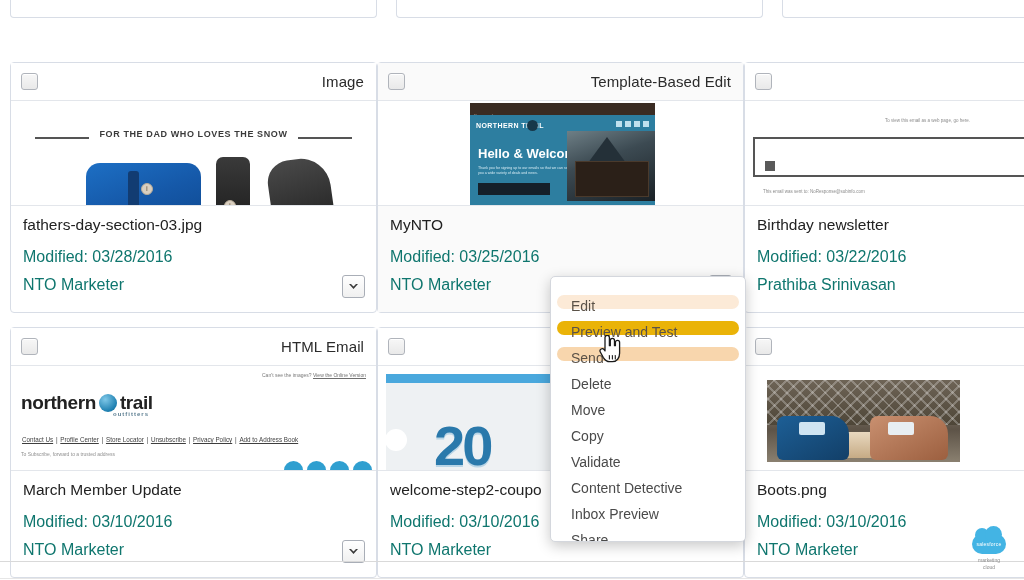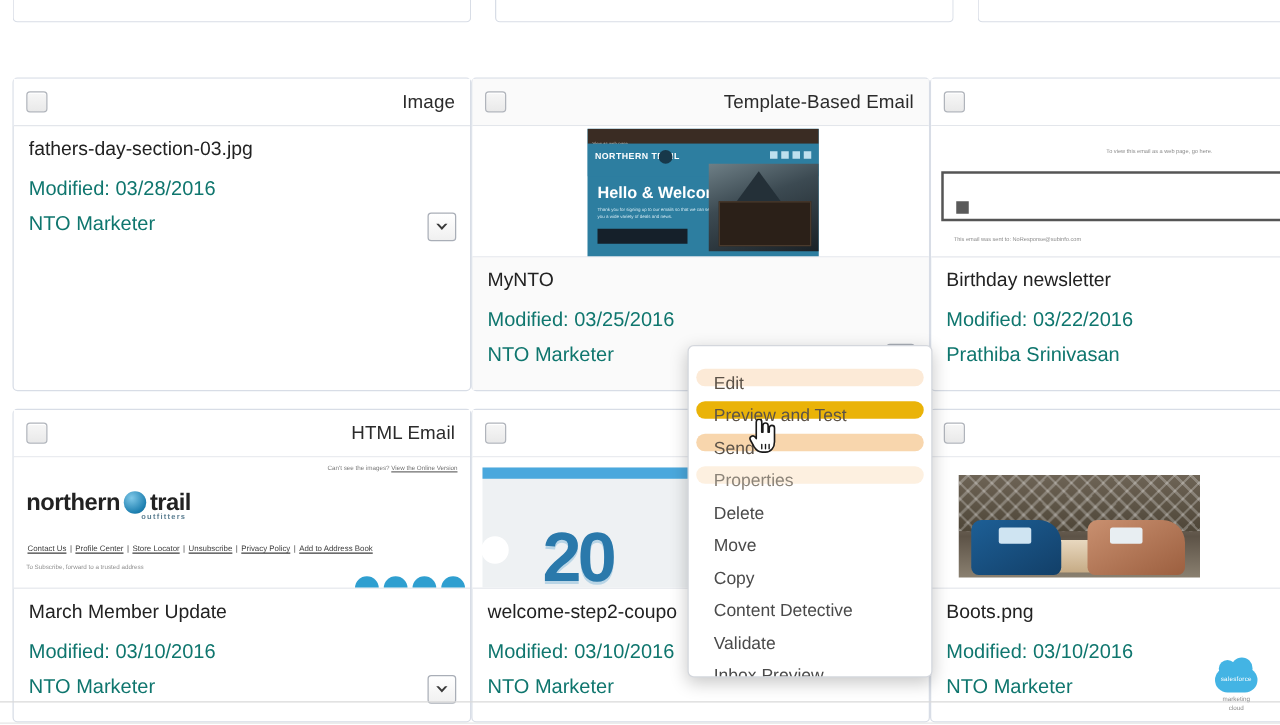--- a/index.html
+++ b/index.html
@@ -245,36 +245,48 @@
 
   <div class="grid" style="top:62px;">
 
     <div class="row">
 
       <div class="card">
         <div class="card-head">
           <div class="chk"></div>
           <div class="card-type">Image</div>
         </div>
+        <div class="thumb">
+          <div class="t-fathers">
+            <div class="fd-line" style="left:24px;width:54px;"></div>
+            <div class="fd-line" style="right:24px;width:54px;"></div>
+            <div class="fd-text">FOR THE DAD WHO LOVES THE SNOW</div>
+            <div class="fd-jacket"></div>
+            <div class="fd-boot"></div>
+            <div class="fd-glove"></div>
+            <div class="fd-dot" style="left:130px;top:82px;">i</div>
+            <div class="fd-dot" style="left:213px;top:99px;">i</div>
+          </div>
+        </div>
         <div class="card-body">
           <div class="c-title">fathers-day-section-03.jpg</div>
           <div class="c-meta">Modified: 03/28/2016</div>
           <div class="c-meta">NTO Marketer</div>
           <div class="caret-btn">
             <svg width="11" height="9" viewBox="0 0 11 9">
               <path d="M1 2 L5.5 7 L10 2 L8 2 L5.5 4.6 L3 2 Z" fill="#3a3a3a"></path>
             </svg>
           </div>
         </div>
       </div>
 
       <div class="card shade">
         <div class="card-head">
           <div class="chk"></div>
-          <div class="card-type">Template-Based Email</div>
+          <div class="card-type">Template-Based Edit</div>
         </div>
         <div class="thumb">
           <div class="t-mynto">
             <div class="mn-mail">
               <div class="mn-top"><span>View as web page</span></div>
               <div class="mn-brandrow">
                 <div class="mn-brand">NORTHERN     TRAIL</div>
                 <div class="mn-circle"></div>
                 <div class="mn-navdots">
                     <i></i>
@@ -410,26 +422,25 @@
         </div>
       </div>
 
     </div>
   </div>
 
   <div class="ctx">
     <div class="ctx-item hl1">Edit</div>
     <div class="ctx-item hl2">Preview and Test</div>
     <div class="ctx-item hl3">Send</div>
-    <div class="ctx-item hl4">Properties</div>
     <div class="ctx-item">Delete</div>
     <div class="ctx-item">Move</div>
     <div class="ctx-item">Copy</div>
+    <div class="ctx-item">Validate</div>
     <div class="ctx-item">Content Detective</div>
-    <div class="ctx-item">Validate</div>
     <div class="ctx-item">Inbox Preview</div>
     <div class="ctx-item">Share</div>
   </div>
 
   <div class="cursor">
     <svg width="24" height="30" viewBox="0 0 24 30">
       <path d="M7 2.6c0-1.3 1-2.3 2.2-2.3s2.2 1 2.2 2.3v8.1h.9V5.6c0-1.2 1-2.2 2.1-2.2s2.1 1 2.1 2.2v5.1h.9V7.4c0-1.2 1-2.1 2.1-2.1S21.6 6.2 21.6 7.4v10.9c0 4.6-2.7 8.4-7.2 8.4h-2.6c-3.4 0-5-1.7-6.6-4.4L2.3 17c-.6-1.1-.2-2.4.9-3 1-.5 2.2-.2 2.9.7l.9 1.2V2.6z" fill="#ffffff" stroke="#1a1a1a" stroke-width="1.3" stroke-linejoin="round"></path>
       <g stroke="#1a1a1a" stroke-width="1.1" stroke-linecap="round">
         <line x1="11.4" y1="20.5" x2="11.4" y2="24"></line>
         <line x1="14.4" y1="20.5" x2="14.4" y2="24"></line>

